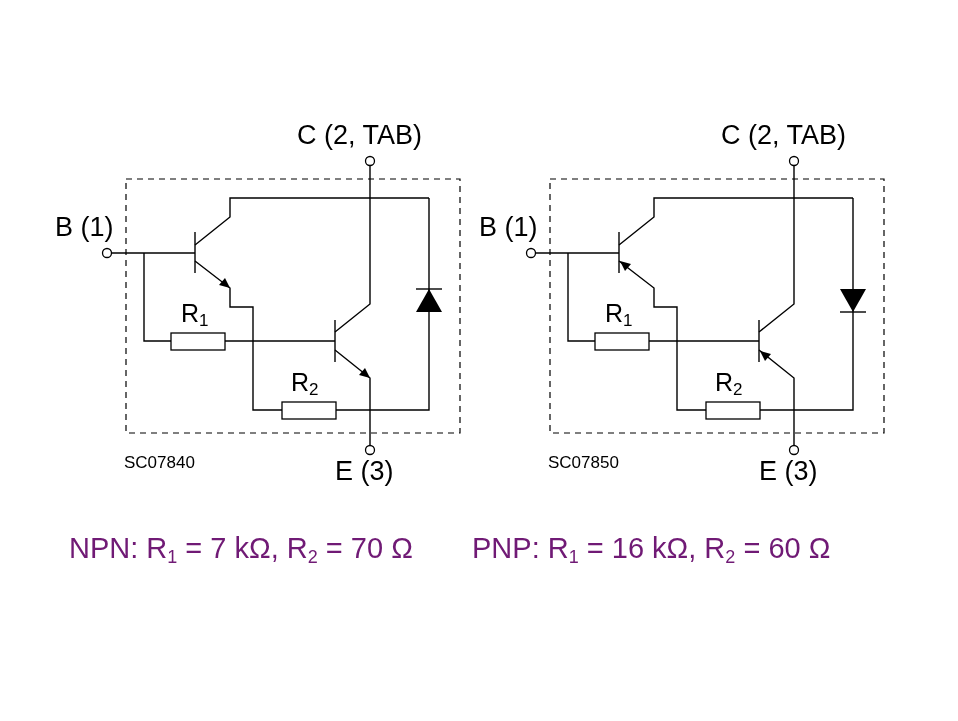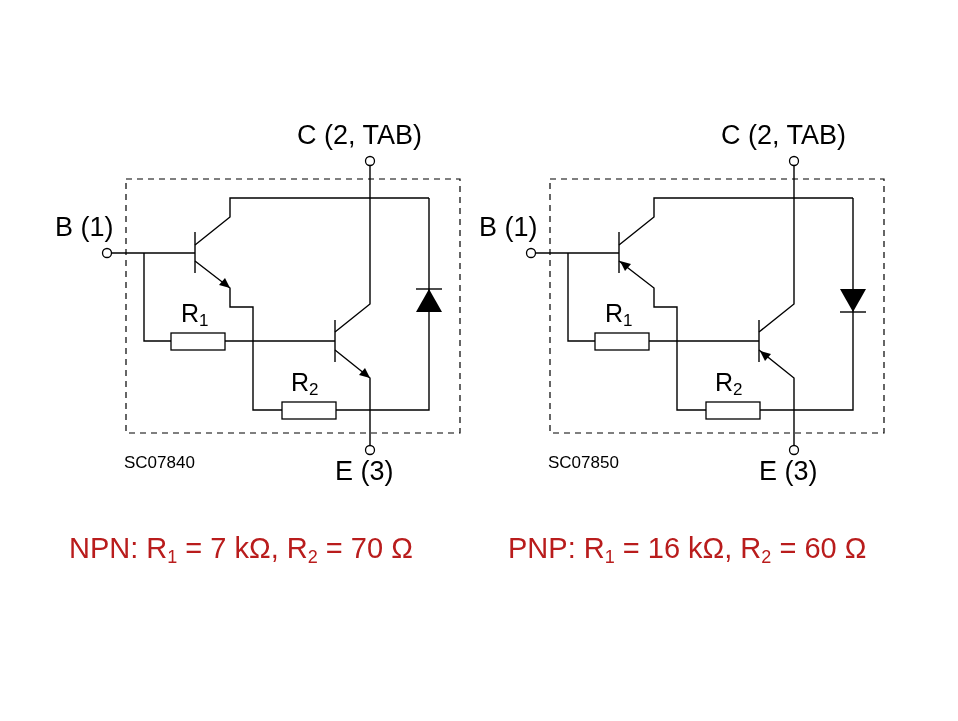--- a/index.html
+++ b/index.html
@@ -5,21 +5,21 @@
   html, body { margin: 0; padding: 0; background: #ffffff; }
   body { width: 958px; height: 721px; position: relative; overflow: hidden; font-family: "Liberation Sans", sans-serif; }
   #canvas { position: absolute; left: 0; top: 0; }
   .wire { stroke: #000; stroke-width: 1.4; fill: none; }
   .dash { stroke: #000; stroke-width: 1.2; fill: none; stroke-dasharray: 6 5; }
   .lbl { font-family: "Liberation Sans", sans-serif; fill: #000; }
   .pin-lbl { font-size: 27px; }
   .r-lbl { font-size: 25px; }
   .sub { font-size: 17px; }
   .code { font-size: 17px; }
-  .caption { position: absolute; top: 532px; font-size: 29px; color: #b91c1c; font-family: "Liberation Sans", sans-serif; white-space: nowrap; }
+  .caption { position: absolute; top: 532px; font-size: 29px; color: #701a75; font-family: "Liberation Sans", sans-serif; white-space: nowrap; }
   .caption sub { font-size: 18px; vertical-align: -5px; }
 </style>
 </head>
 <body>
 
 <svg id="canvas" width="958" height="721" viewBox="0 0 958 721">
   <g id="npn-group">
       <rect x="126" y="179" width="334" height="254" class="dash"></rect>
       <circle cx="107" cy="253" r="4.5" fill="#fff" stroke="#000" stroke-width="1.3"></circle>
       <circle cx="370" cy="161" r="4.5" fill="#fff" stroke="#000" stroke-width="1.3"></circle>
@@ -77,15 +77,15 @@
       <text x="199" y="326" class="lbl sub">1</text>
       <text x="291" y="391" class="lbl r-lbl">R</text>
       <text x="309" y="395" class="lbl sub">2</text>
       <text x="124" y="468" class="lbl code">SC07850</text>
     </g>
 </svg>
 
 <div class="caption" style="left:69px;">
   <span>NPN: R</span><sub>1</sub><span> = 7 kΩ, R</span><sub>2</sub><span> = 70 Ω</span>
 </div>
-<div class="caption" style="left:508px;">
+<div class="caption" style="left:472px;">
   <span>PNP: R</span><sub>1</sub><span> = 16 kΩ, R</span><sub>2</sub><span> = 60 Ω</span>
 </div>
 
 </body></html>

